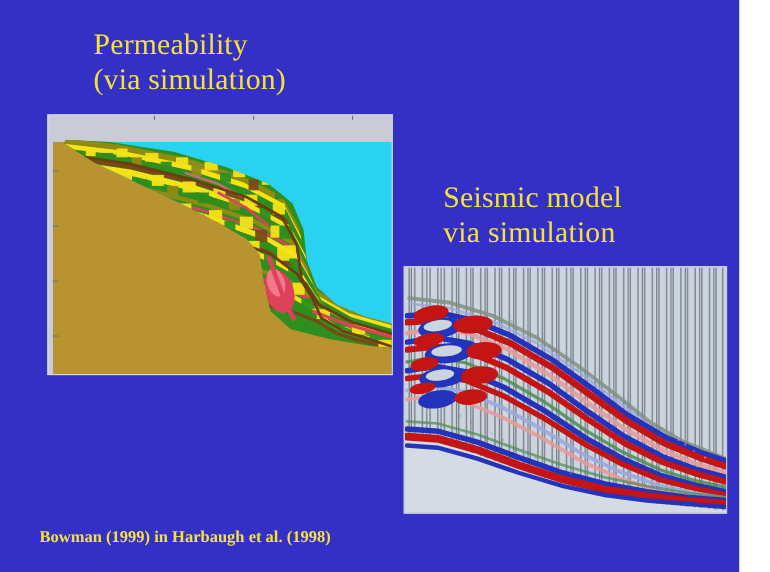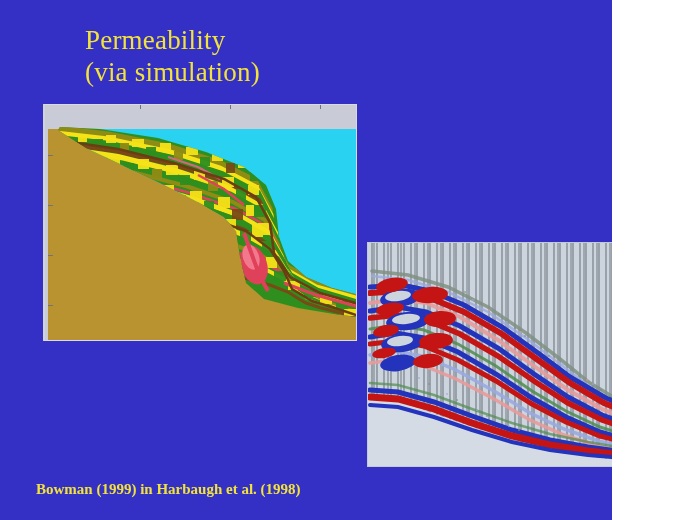--- a/index.html
+++ b/index.html
@@ -2,21 +2,21 @@
 <html><head>
 <meta charset="utf-8">
 <style>
   html, body {
     margin: 0;
     padding: 0;
     background: #ffffff;
   }
   #slide {
     position: relative;
-    width: 612px;
+    width: 672px;
     height: 520px;
     background: #3430c6;
     overflow: hidden;
     font-family: "Liberation Serif", "DejaVu Serif", serif;
   }
 
   
   .title {
     position: absolute;
     color: #f2e23c;
@@ -248,20 +248,22 @@
       <div class="ticktop" style="left:92px; top:0;"></div>
       <div class="ticktop" style="left:182px; top:0;"></div>
       <div class="ticktop" style="left:272px; top:0;"></div>
       <div class="tick" style="left:0; top:50px;"></div>
       <div class="tick" style="left:0; top:100px;"></div>
       <div class="tick" style="left:0; top:150px;"></div>
       <div class="tick" style="left:0; top:200px;"></div>
     </div>
   </div>
 
+  <div class="title" id="title-seismic">Seismic model
+via simulation</div>
 
   <div class="figure" id="fig-seismic">
     <div id="seis-plot">
 
       <svg class="seis-traces" viewBox="0 0 292 223" preserveAspectRatio="none">
         <rect x="0" y="0" width="292" height="223" fill="#ccd4de"></rect>
         <g stroke="#838b94" stroke-width="1.4">
           <line x1="4" y1="0" x2="4" y2="223"></line>
             <line x1="9" y1="0" x2="9" y2="223"></line>
           <line x1="16" y1="0" x2="16" y2="223"></line>

